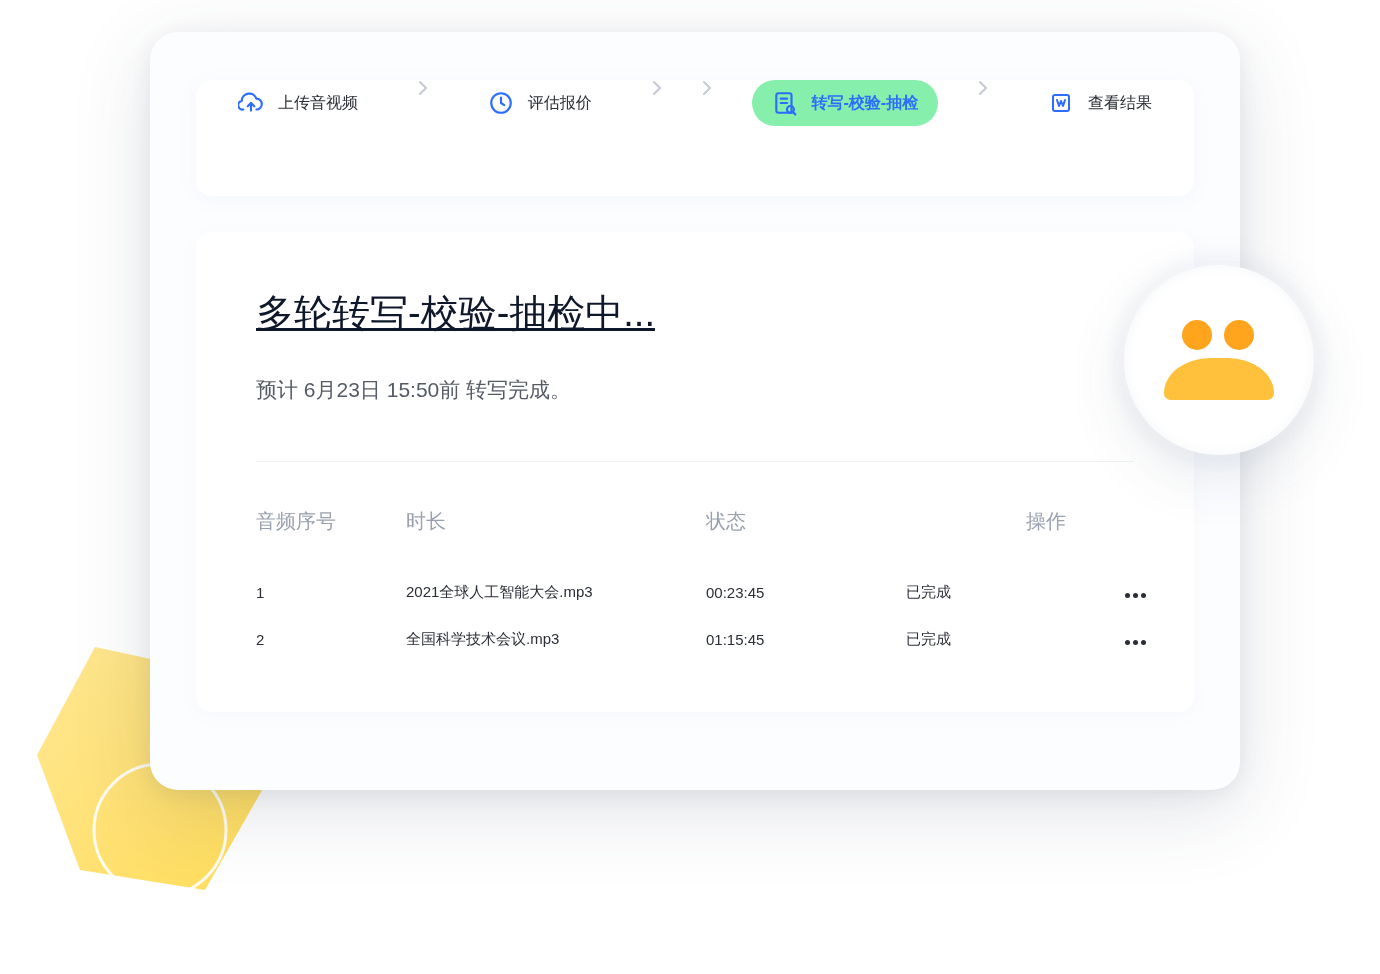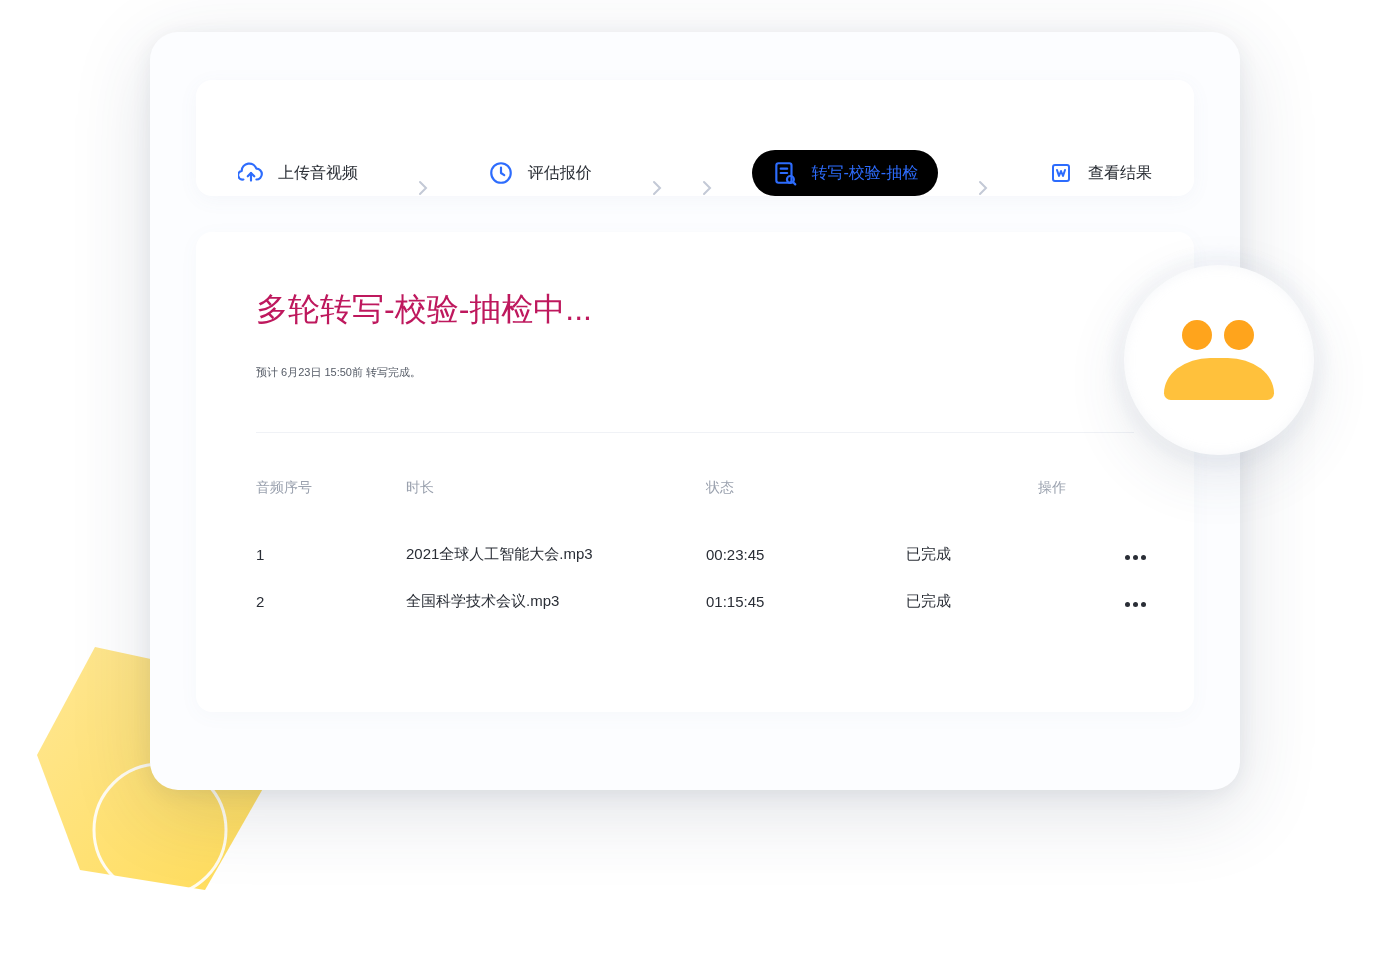--- a/index.html
+++ b/index.html
@@ -29,81 +29,82 @@
     box-shadow: 0 20px 80px rgba(50,60,90,0.15), 0 4px 20px rgba(50,60,90,0.08);
     background: #fcfdff;
     z-index: 2;
     padding: 48px 46px 0 46px;
   }
   .steps-bar {
     background: #ffffff;
     border-radius: 16px;
     height: 116px;
     display: flex;
-    align-items: flex-end;
+    align-items: flex-start;
     justify-content: space-between;
     padding: 0 22px;
     box-shadow: 0 4px 20px rgba(100,120,160,0.05);
   }
   .step {
     display: flex;
     align-items: center;
     gap: 14px;
     padding: 10px 20px;
     border-radius: 999px;
     font-size: 16px;
     color: #2b2f36;
   }
   .step.active {
-    background: #000000;
+    background: #86efac;
     color: #2d6cfd;
-    font-weight: 400;
+    font-weight: 700;
   }
   .step.active .step-icon svg { stroke: #2d6cfd; }
   .step-icon { display:flex; align-items:center; justify-content:center; width:26px; height:26px; }
   .chevron {
     color: #c3c9d6;
     display:flex; align-items:center;
   }
   .content-panel {
     background: #ffffff;
     border-radius: 16px;
     margin-top: 36px;
     padding: 56px 60px 40px 60px;
     box-shadow: 0 4px 20px rgba(100,120,160,0.04);
     min-height: 480px;
   }
   .heading {
-    font-size: 32px;
+    font-size: 38px;
     font-weight: 500;
-    color: #be185d;
+    color: #0f172a;
     margin-bottom: 28px;
+    text-decoration: underline;
   }
   .subtext {
-    font-size: 11px;
+    font-size: 21px;
     color: #555b66;
     line-height: 2.2;
   }
   .divider {
     border: none;
     border-top: 1px solid #f0f2f6;
     margin: 48px 0 0 0;
   }
   .table {
     width: 100%;
     margin-top: 46px;
   }
   .table-header, .table-row {
     display: grid;
     grid-template-columns: 150px 300px 200px 160px 80px;
     align-items: center;
   }
   .table-header {
     color: #9aa1ae;
-    font-size: 14px;
+    font-size: 20px;
     margin-bottom: 34px;
   }
   .table-row {
     color: #2a2e36;
     font-size: 15px;
     padding: 14px 0;
   }
   .col-action { text-align: right; }
   .more-icon {
     display:inline-flex;

